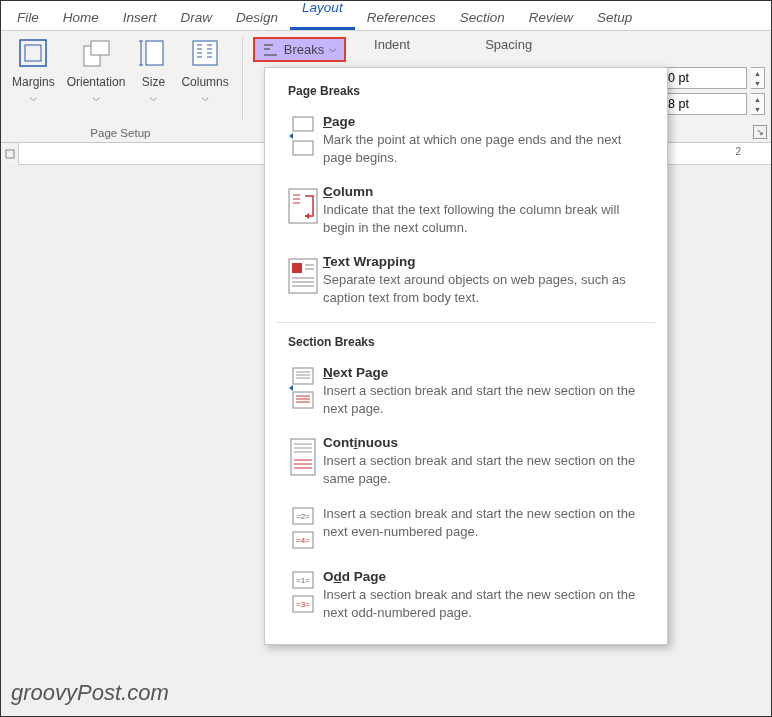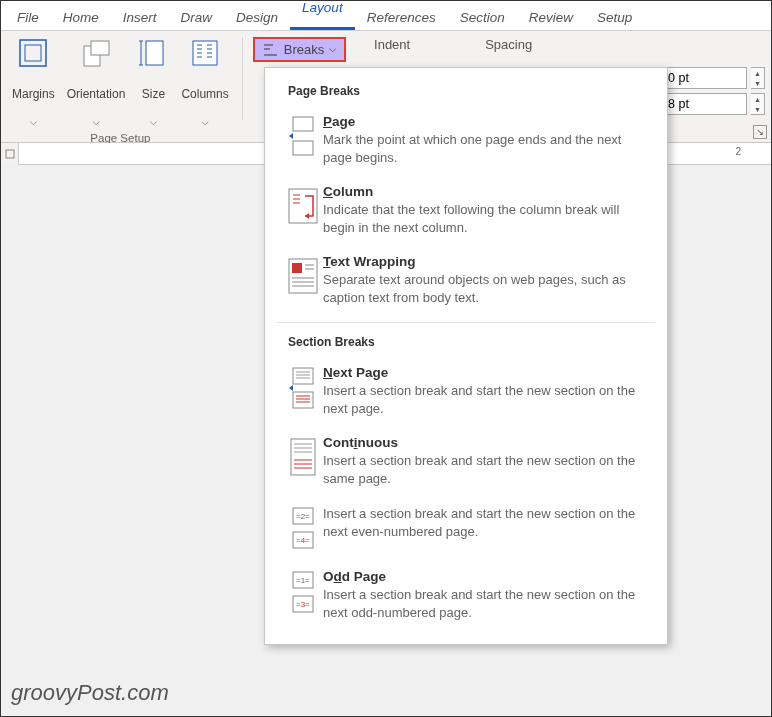--- a/index.html
+++ b/index.html
@@ -5,21 +5,21 @@
   * { box-sizing: border-box; margin: 0; padding: 0; font-family: "Segoe UI", Arial, sans-serif; }
   body { width: 772px; height: 717px; background: #fff; overflow: hidden; position: relative; border: 1px solid #333; }
 
   .tabs { display: flex; gap: 0; background: #fff; padding: 0 4px; height: 30px; align-items: flex-end; border-bottom: 1px solid #d0d0d0; font-style: italic; }
   .tab { padding: 5px 12px 5px; font-size: 13.5px; color: #555; cursor: pointer; }
   .tab.active { color: #185abd; border-bottom: 3px solid #185abd; padding-bottom: 12px; font-weight: 400; }
 
   .ribbon { display: flex; background: #f3f2f1; height: 112px; border-bottom: 1px solid #c8c8c8; position: relative; }
   .ribbon-group { display: flex; flex-direction: column; align-items: center; padding: 4px 8px 2px; position: relative; }
   .ribbon-items { display: flex; gap: 6px; flex: 1; align-items: flex-start; }
-  .ribbon-item { display: flex; flex-direction: column; align-items: center; gap: 18px; padding: 2px 3px; font-size: 12px; color: #444; cursor: pointer; }
+  .ribbon-item { display: flex; flex-direction: column; align-items: center; gap: 6px; padding: 2px 3px; font-size: 12px; color: #444; cursor: pointer; }
   .ribbon-item .caret { font-size: 9px; color: #666; margin-top: -2px;}
   .ribbon-group-label { font-size: 11.5px; color: #666; padding: 2px 0 1px; }
   .ribbon-sep { width: 1px; background: #d6d6d6; margin: 6px 2px 22px; }
   .ribbon-icon { width: 32px; height: 32px; display:flex; align-items:center; justify-content:center; }
 
   .breaks-btn { display:flex; align-items:center; gap:5px; padding:3px 8px; background:#c4b5fd; border:2px solid #e03e2d; font-size:13px; color:#444; cursor:pointer; margin-top:2px; }
   .breaks-btn svg{flex-shrink:0}
 
   .indent-spacing { display:flex; gap:75px; padding:6px 20px 0 20px; font-size:13px; color:#555; }
   .spacing-fields { position:absolute; right:6px; top:36px; display:flex; flex-direction:column; gap:4px; }

